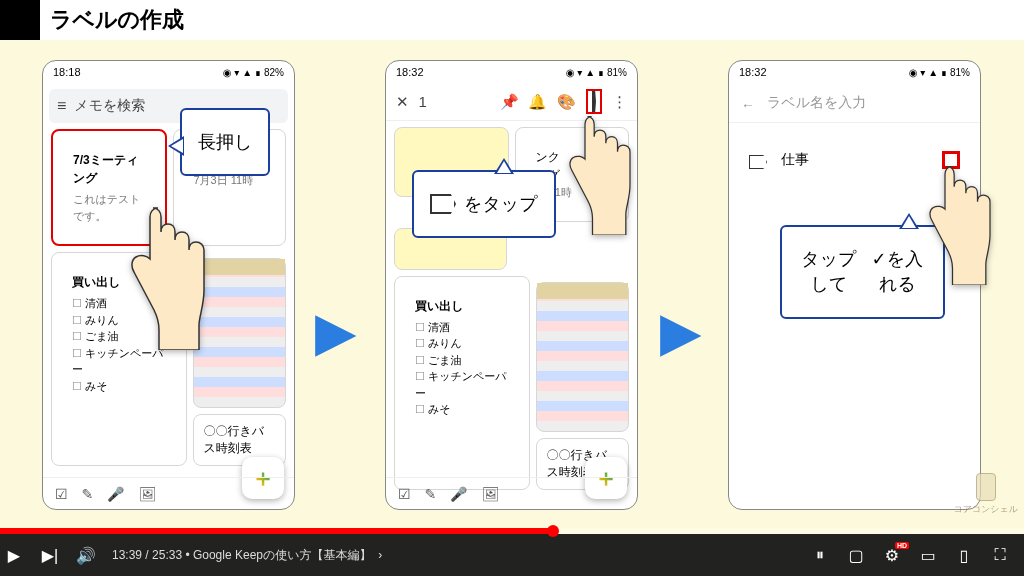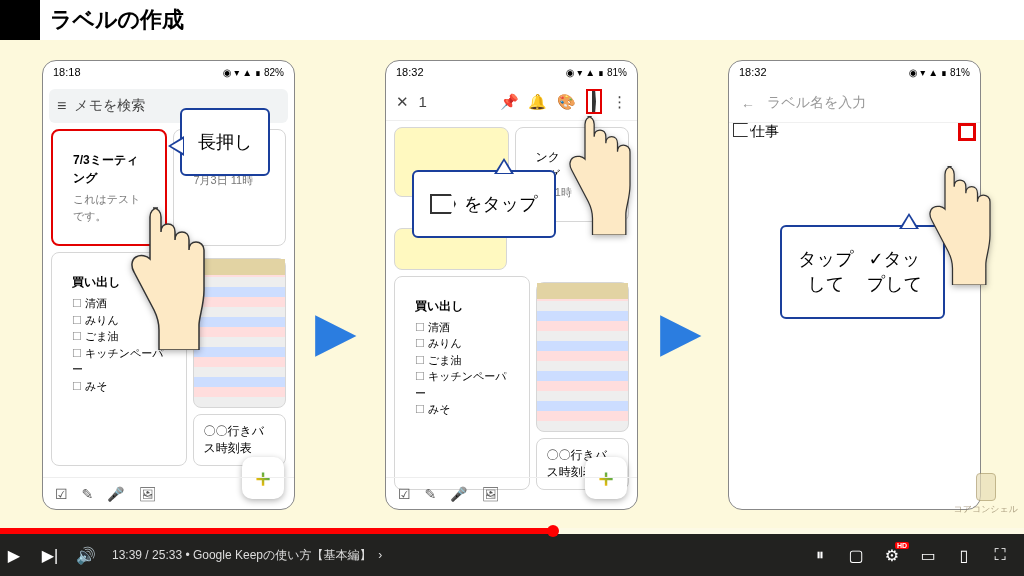--- a/index.html
+++ b/index.html
@@ -38,21 +38,21 @@
 .fab span{background:linear-gradient(45deg,#ea4335,#fbbc05,#34a853,#4285f4);-webkit-background-clip:text;color:transparent;font-weight:bold}
 .bottombar{position:absolute;bottom:0;left:0;right:0;height:32px;border-top:1px solid #eee;display:flex;align-items:center;gap:14px;padding:0 12px;color:#555;font-size:14px}
 
 
 .selbar{height:38px;display:flex;align-items:center;gap:10px;padding:0 10px;font-size:15px;color:#444;border-bottom:1px solid #eee}
 .selbar .sp{flex:1}
 .selbar .hl{border:2px solid #e30000;padding:2px 4px}
 
 
 .lblhead{height:40px;display:flex;align-items:center;gap:12px;padding:0 12px;color:#999;font-size:14px;border-bottom:1px solid #f0f0f0}
-.lblrow{height:46px;display:flex;align-items:flex-start;padding:0 4px;font-size:14px}
+.lblrow{height:46px;display:flex;align-items:flex-end;gap:14px;padding:0 20px;font-size:14px}
 .lblrow .cb{width:18px;height:18px;border:3px solid #e30000;padding:2px}
 .lblrow .cb div{width:12px;height:12px}
 
 
 .callout{position:absolute;background:#fff;border:2px solid #1a3f9c;border-radius:6px;padding:20px 16px;font-size:18px;display:flex;align-items:center;gap:8px;z-index:5}
 .callout.c1{top:108px;left:180px}
 .callout.c2{top:170px;left:412px}
 .callout.c3{top:225px;left:780px;flex-direction:row;line-height:1.4;width:165px;text-align:center}
 .tail{position:absolute;width:0;height:0}
 .callout.c1 .tail{left:-14px;top:26px;border-top:10px solid transparent;border-bottom:10px solid transparent;border-right:16px solid #1a3f9c}
@@ -217,21 +217,21 @@
   <span>長押し</span>
 </div>
 <div class="callout c2">
   <div class="tail"></div>
   <span class="labelicon"></span>
   <span>をタップ</span>
 </div>
 <div class="callout c3">
   <div class="tail"></div>
   <span>タップして</span>
-  <span>✓タップして</span>
+  <span>✓を入れる</span>
 </div>
 
 <div class="hand" style="top:200px;left:120px">
   <svg width="90" height="150" viewBox="0 0 90 150">
       <path d="M38 8c-5 0-8 4-8 9v42c-3-3-9-5-14-2-5 3-5 10-2 15l20 38c3 6 5 12 5 20v20h40v-25c0-8 5-20 5-35V50c0-5-4-8-8-8s-7 3-7 8V40c0-5-3-8-7-8s-7 3-7 8V32c0-5-3-8-7-8s-7 3-7 8V17c0-5-3-9-8-9z" fill="#fde9c5" stroke="#333" stroke-width="1.5"></path>
     </svg>
 </div>
 <div class="hand" style="top:110px;left:560px">
   <svg width="75" height="125" viewBox="0 0 90 150">
       <path d="M38 8c-5 0-8 4-8 9v42c-3-3-9-5-14-2-5 3-5 10-2 15l20 38c3 6 5 12 5 20v20h40v-25c0-8 5-20 5-35V50c0-5-4-8-8-8s-7 3-7 8V40c0-5-3-8-7-8s-7 3-7 8V32c0-5-3-8-7-8s-7 3-7 8V17c0-5-3-9-8-9z" fill="#fde9c5" stroke="#333" stroke-width="1.5"></path>

